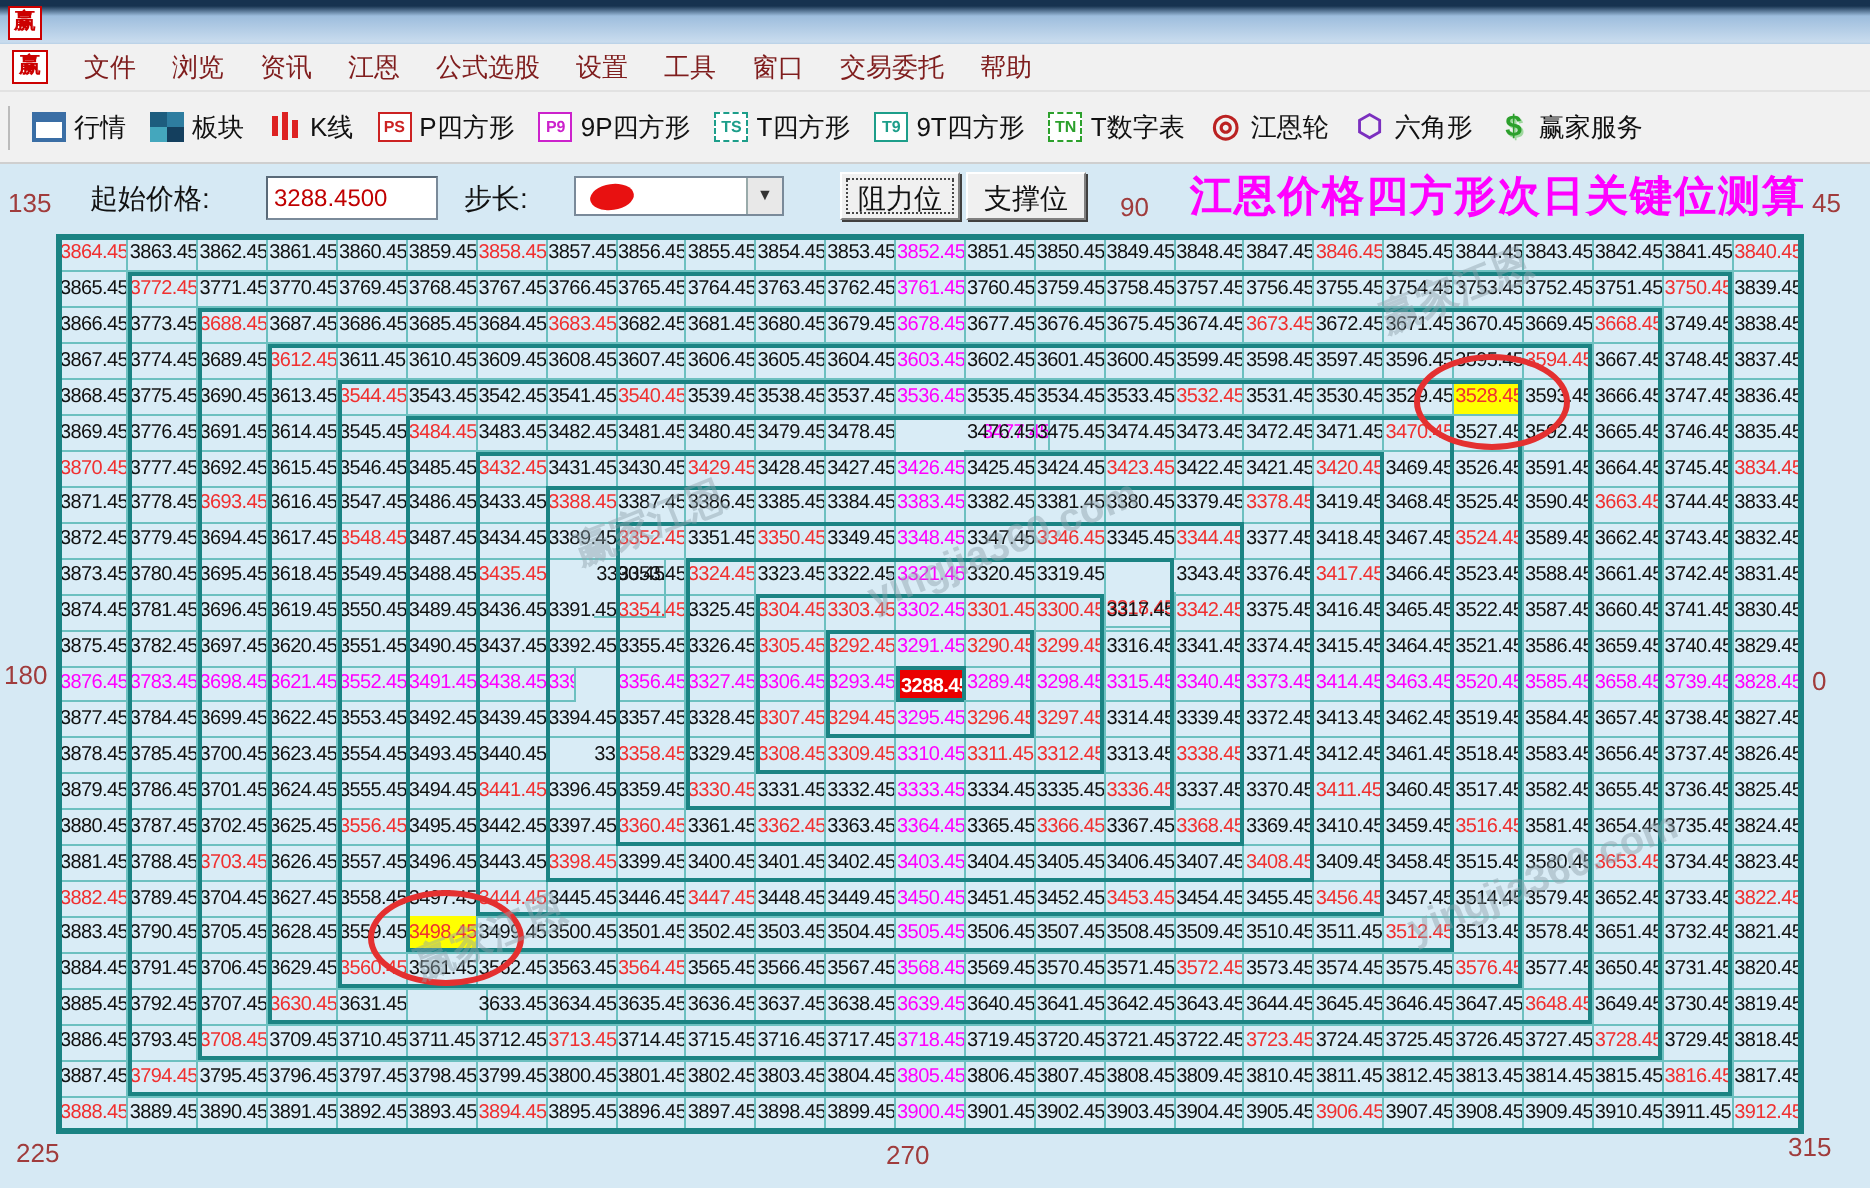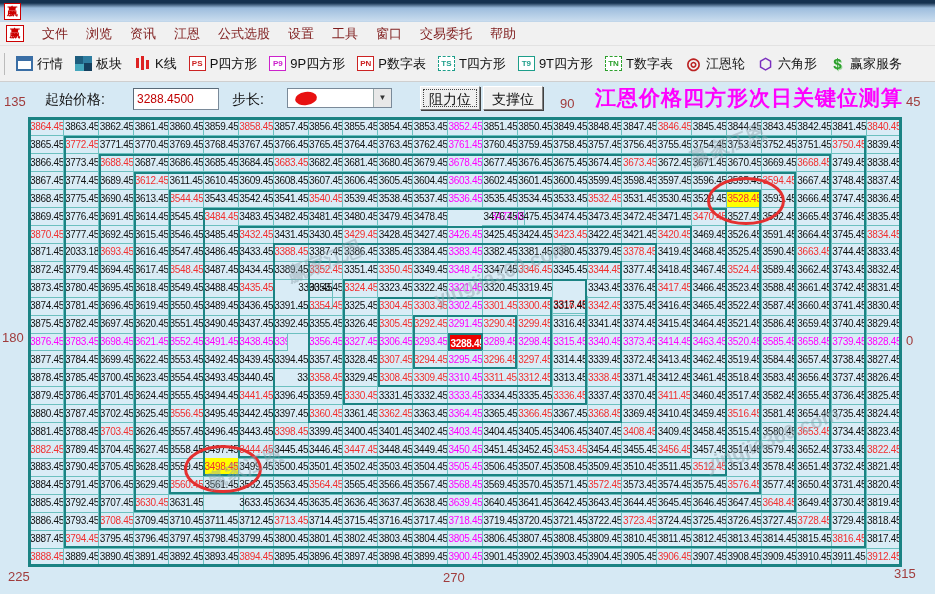--- a/index.html
+++ b/index.html
@@ -116,24 +116,20 @@
         </span>
         <span>K线</span>
       </div>
       <div class="tb-item">
         <span class="ic ic-box" style="border-color: rgb(204, 34, 34); color: rgb(204, 34, 34);">PS</span>
         <span>P四方形</span>
       </div>
       <div class="tb-item">
         <span class="ic ic-box" style="border-color: rgb(204, 34, 204); color: rgb(204, 34, 204);">P9</span>
         <span>9P四方形</span>
-      </div>
-      <div class="tb-item">
-        <span class="ic ic-box" style="border-color: rgb(204, 34, 34); color: rgb(204, 34, 34);">PN</span>
-        <span>P数字表</span>
       </div>
       <div class="tb-item">
         <span class="ic ic-dash" style="border-color: rgb(29, 158, 138); color: rgb(29, 158, 138);">TS</span>
         <span>T四方形</span>
       </div>
       <div class="tb-item">
         <span class="ic ic-box" style="border-color: rgb(29, 158, 138); color: rgb(29, 158, 138);">T9</span>
         <span>9T四方形</span>
       </div>
       <div class="tb-item">
@@ -337,21 +333,21 @@
       <div class="cell " title="3422.45" style="left: 558.08px; top: 107.52px; width: 35.38px; height: 18.42px;">3422.45</div>
       <div class="cell " title="3421.45" style="left: 592.96px; top: 107.52px; width: 35.38px; height: 18.42px;">3421.45</div>
       <div class="cell red" title="3420.45" style="left: 627.84px; top: 107.52px; width: 35.38px; height: 18.42px;">3420.45</div>
       <div class="cell " title="3469.45" style="left: 662.72px; top: 107.52px; width: 35.38px; height: 18.42px;">3469.45</div>
       <div class="cell " title="3526.45" style="left: 697.6px; top: 107.52px; width: 35.38px; height: 18.42px;">3526.45</div>
       <div class="cell " title="3591.45" style="left: 732.48px; top: 107.52px; width: 35.38px; height: 18.42px;">3591.45</div>
       <div class="cell " title="3664.45" style="left: 767.36px; top: 107.52px; width: 35.38px; height: 18.42px;">3664.45</div>
       <div class="cell " title="3745.45" style="left: 802.24px; top: 107.52px; width: 35.38px; height: 18.42px;">3745.45</div>
       <div class="cell red" title="3834.45" style="left: 837.12px; top: 107.52px; width: 35.38px; height: 18.42px;">3834.45</div>
       <div class="cell " title="3871.45" style="left: 0px; top: 125.44px; width: 35.38px; height: 18.42px;">3871.45</div>
-      <div class="cell " title="3778.45" style="left: 34.88px; top: 125.44px; width: 35.38px; height: 18.42px;">2033.18</div>
+      <div class="cell " title="3778.45" style="left: 34.88px; top: 125.44px; width: 35.38px; height: 18.42px;">3778.45</div>
       <div class="cell red" title="3693.45" style="left: 69.76px; top: 125.44px; width: 35.38px; height: 18.42px;">3693.45</div>
       <div class="cell " title="3616.45" style="left: 104.64px; top: 125.44px; width: 35.38px; height: 18.42px;">3616.45</div>
       <div class="cell " title="3547.45" style="left: 139.52px; top: 125.44px; width: 35.38px; height: 18.42px;">3547.45</div>
       <div class="cell " title="3486.45" style="left: 174.4px; top: 125.44px; width: 35.38px; height: 18.42px;">3486.45</div>
       <div class="cell " title="3433.45" style="left: 209.28px; top: 125.44px; width: 35.38px; height: 18.42px;">3433.45</div>
       <div class="cell red" title="3388.45" style="left: 244.16px; top: 125.44px; width: 35.38px; height: 18.42px;">3388.45</div>
       <div class="cell " title="3387.45" style="left: 279.04px; top: 125.44px; width: 35.38px; height: 18.42px;">3387.45</div>
       <div class="cell " title="3386.45" style="left: 313.92px; top: 125.44px; width: 35.38px; height: 18.42px;">3386.45</div>
       <div class="cell " title="3385.45" style="left: 348.8px; top: 125.44px; width: 35.38px; height: 18.42px;">3385.45</div>
       <div class="cell " title="3384.45" style="left: 383.68px; top: 125.44px; width: 35.38px; height: 18.42px;">3384.45</div>

